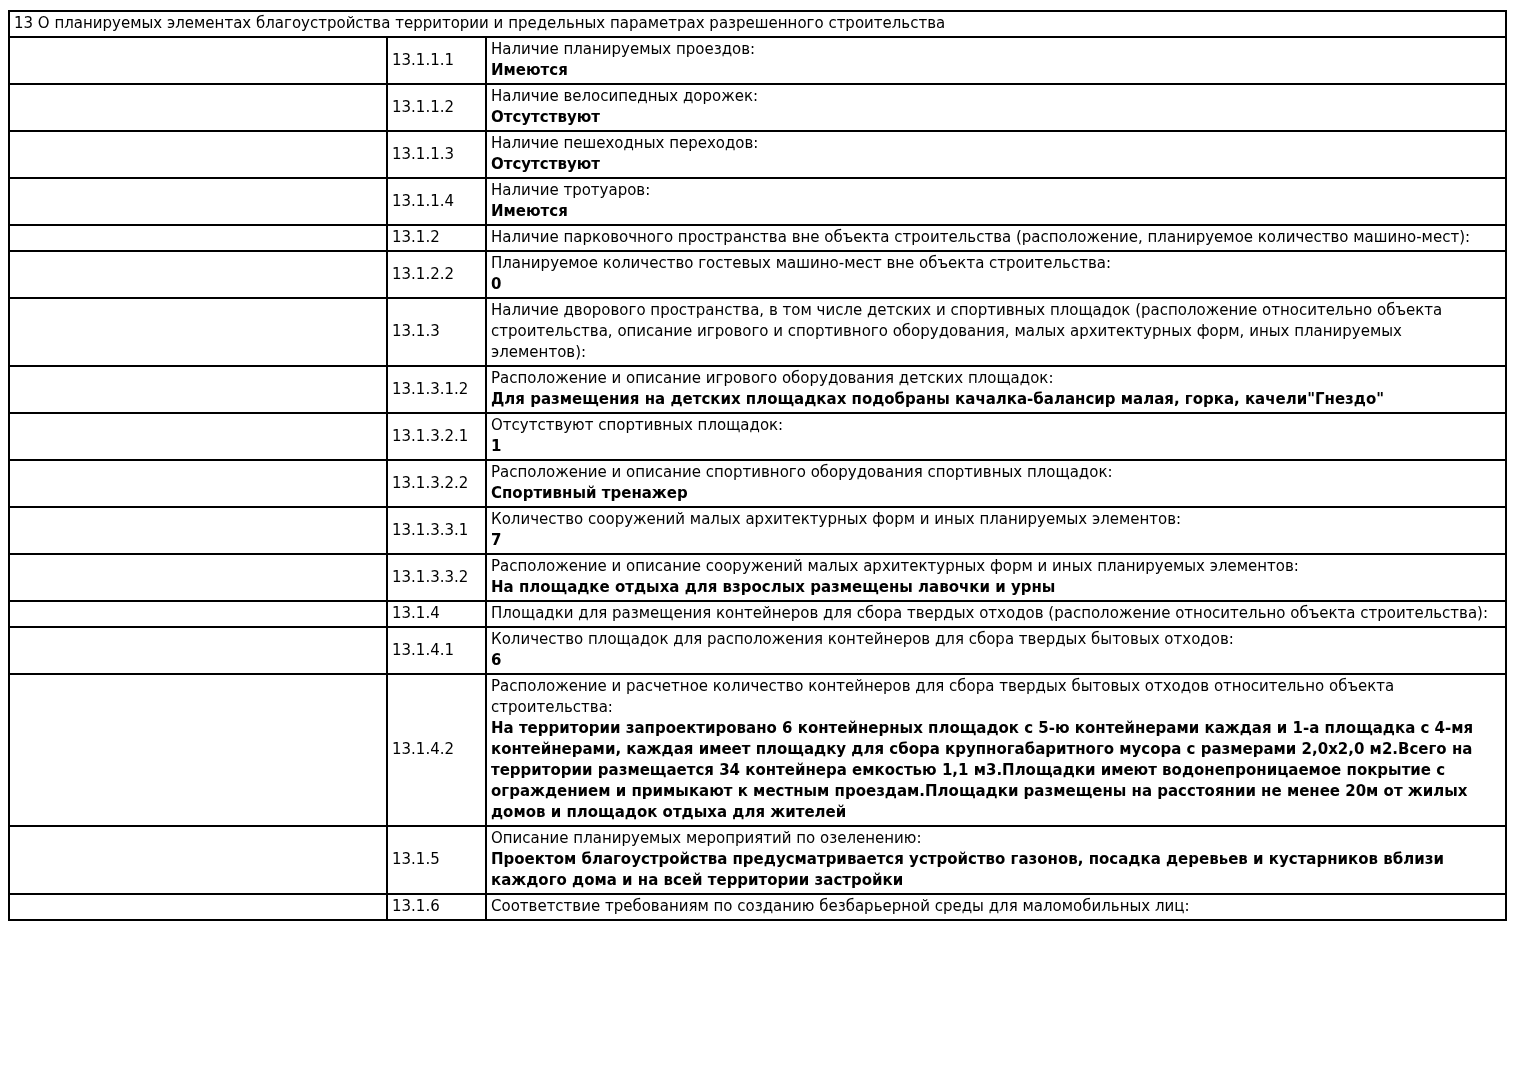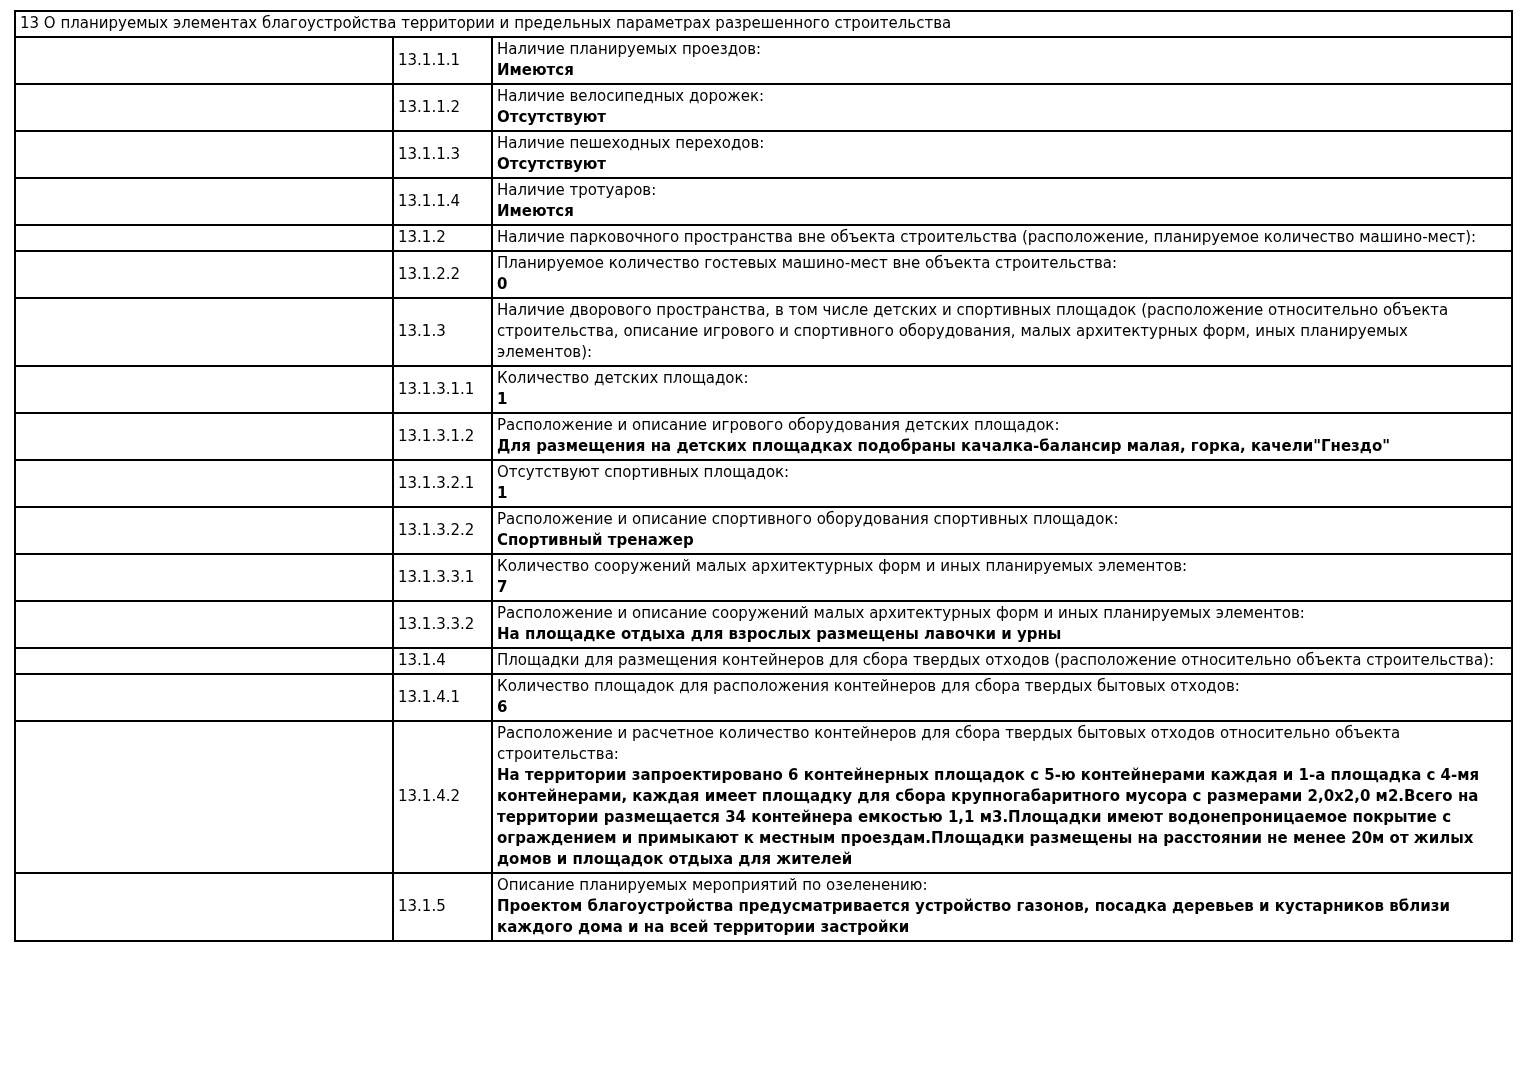--- a/index.html
+++ b/index.html
@@ -11,21 +11,21 @@
     font-size: 15px;
   }
   body {
     width: 1529px;
     height: 1080px;
     position: relative;
     overflow: hidden;
   }
   .table-wrap {
     position: absolute;
-    left: 14px;
+    left: 8px;
     top: 10px;
     width: 1499px;
   }
   table.decl {
     border-collapse: collapse;
     width: 100%;
     table-layout: fixed;
   }
   table.decl td {
     border: 2px solid #000000;
@@ -111,28 +111,20 @@
         </tr>
         <tr>
           <td class="group-cell"></td>
           <td class="code-cell">13.1.3</td>
           <td class="content-cell">
             <div class="cell-label">Наличие дворового пространства, в том числе детских и спортивных площадок (расположение относительно объекта строительства, описание игрового и спортивного оборудования, малых архитектурных форм, иных планируемых элементов):</div>
           </td>
         </tr>
         <tr>
           <td class="group-cell"></td>
-          <td class="code-cell">13.1.3.1.1</td>
-          <td class="content-cell">
-            <div class="cell-label">Количество детских площадок:</div>
-            <div class="cell-value">1</div>
-          </td>
-        </tr>
-        <tr>
-          <td class="group-cell"></td>
           <td class="code-cell">13.1.3.1.2</td>
           <td class="content-cell">
             <div class="cell-label">Расположение и описание игрового оборудования детских площадок:</div>
             <div class="cell-value">Для размещения на детских площадках подобраны качалка-балансир малая, горка, качели"Гнездо"</div>
           </td>
         </tr>
         <tr>
           <td class="group-cell"></td>
           <td class="code-cell">13.1.3.2.1</td>
           <td class="content-cell">
@@ -186,17 +178,24 @@
             <div class="cell-label">Расположение и расчетное количество контейнеров для сбора твердых бытовых отходов относительно объекта строительства:</div>
             <div class="cell-value">На территории запроектировано 6 контейнерных площадок с 5-ю контейнерами каждая и 1-а площадка с 4-мя контейнерами, каждая имеет площадку для сбора крупногабаритного мусора с размерами 2,0х2,0 м2.Всего на территории размещается 34 контейнера емкостью 1,1 м3.Площадки имеют водонепроницаемое покрытие с ограждением и примыкают к местным проездам.Площадки размещены на расстоянии не менее 20м от жилых домов и площадок отдыха для жителей</div>
           </td>
         </tr>
         <tr>
           <td class="group-cell"></td>
           <td class="code-cell">13.1.5</td>
           <td class="content-cell">
             <div class="cell-label">Описание планируемых мероприятий по озеленению:</div>
             <div class="cell-value">Проектом благоустройства предусматривается устройство газонов, посадка деревьев и кустарников вблизи каждого дома и на всей территории застройки</div>
+          </td>
+        </tr>
+        <tr>
+          <td class="group-cell"></td>
+          <td class="code-cell">13.1.6</td>
+          <td class="content-cell">
+            <div class="cell-label">Соответствие требованиям по созданию безбарьерной среды для маломобильных лиц:</div>
           </td>
         </tr>
       </tbody>
   </table>
 </div>
 
 </body></html>

